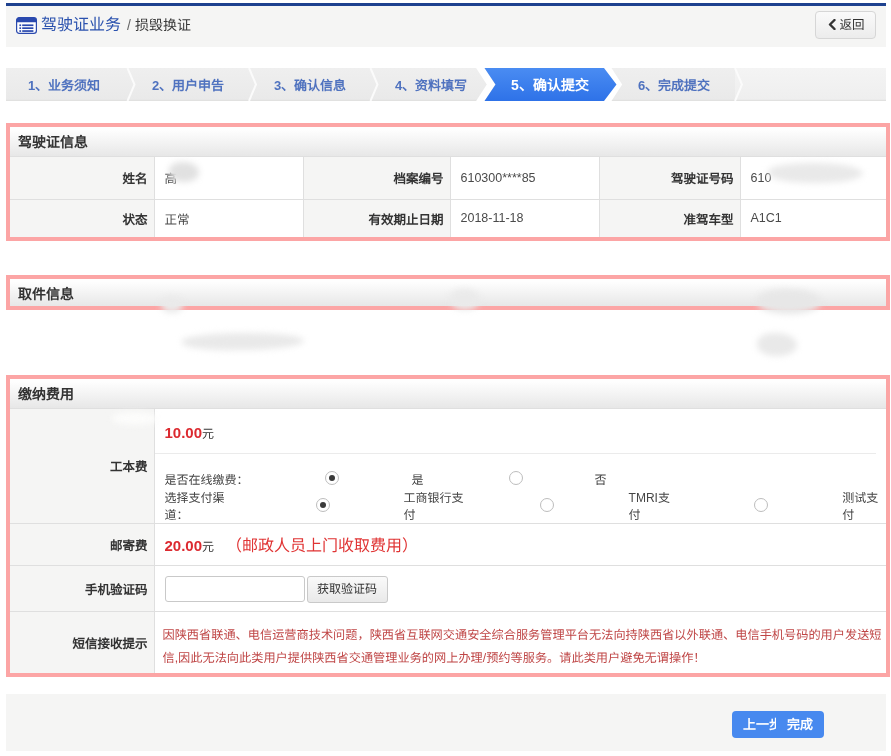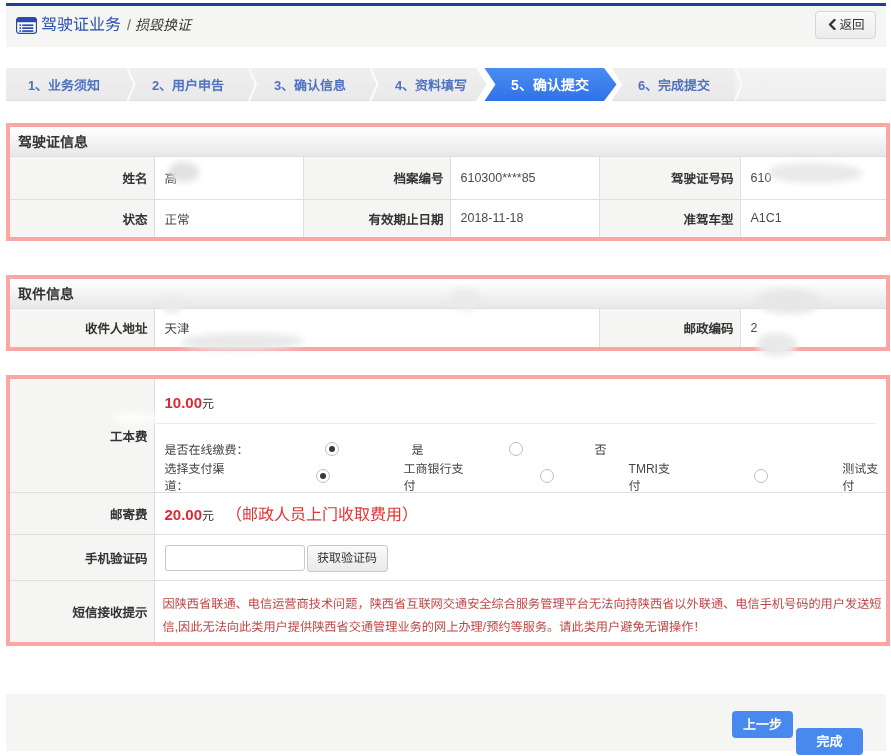--- a/index.html
+++ b/index.html
@@ -9,21 +9,21 @@
 .abs { position:absolute; }
 
 
 #topbar { left:6px; top:3px; width:880px; height:3px; background:#1e418f; }
 
 
 #hband { left:6px; top:6px; width:880px; height:41px; background:#f5f5f4; }
 #hicon { left:16px; top:17px; }
 #htitle { left:41px; top:0; height:41px; line-height:50px; font-size:16px; color:#2b52ae; }
 #htitle .sep { color:#666; font-size:14px; padding:0 4px 0 6px; }
-#htitle .sub { color:#3a3a3a; font-size:14px;font-style:italic; }
+#htitle .sub { color:#3a3a3a; font-size:14px; }
 #back { left:815px; top:11px; width:61px; height:28px; background:linear-gradient(180deg,#fafafa,#ececec); border:1px solid #d6d6d6; border-radius:4px; text-align:center; line-height:26px; font-size:12.5px; color:#333; }
 #back svg { vertical-align:-1px; margin-right:3px; margin-left:2px; }
 
 
 #steps { left:6px; top:68px; }
 
 
 table.tb { position:absolute; left:6px; border-collapse:collapse; table-layout:fixed; width:880px; background:#fff; border:4px solid #fca5a5; }
 table.tb td { border:1px solid #dfdfdf; overflow:hidden; }
 td.hd { background:linear-gradient(180deg,#fefefe 10%,#e7e7e7); font-weight:bold; font-size:14px; color:#333; padding-left:8px; border-color:#d6d6d6; }
@@ -45,21 +45,21 @@
 .smsg { color:#bf4545; font-size:12.2px; line-height:23px; padding-left:8px; padding-top:9px; }
 
 
 #code { position:absolute; left:10px; top:0; width:140px; height:26px; border:1px solid #c9c9c9; border-radius:3px; background:#fff; }
 #getcode { position:absolute; left:152px; top:0; width:81px; height:27px; background:linear-gradient(180deg,#fafafa,#e9e9e9); border:1px solid #c9c9c9; border-radius:3px; text-align:center; line-height:25px; font-size:12px; color:#333; }
 
 
 #footer { left:6px; top:694px; width:880px; height:57px; background:#f5f5f4; }
 .btn { position:absolute; top:711px; height:27px; background:#4789ef; border-radius:4px; color:#fff; font-size:13px; font-weight:bold; text-align:center; line-height:27px; }
 #btn-prev { left:732px; width:61px; }
-#btn-done { left:796px; width:67px;margin-top:17px; }
+#btn-done { left:776px; width:48px; }
 
 
 .blur { position:absolute; background:#e6e6e6; filter:blur(3px); border-radius:45% 55% 50% 50%; }
 </style>
 </head>
 <body>
 <div id="page">
   <div class="abs" id="topbar"></div>
   <div class="abs" id="hband"></div>
   <svg class="abs" id="hicon" width="21" height="17" viewBox="0 0 21 17">
@@ -156,35 +156,32 @@
         <col style="width:149px">
         <col style="width:147px">
         <col style="width:149px">
         <col style="width:141px">
         <col style="width:148px">
       </colgroup>
     <tbody>
         <tr style="height:31px">
           <td class="hd" colspan="6">取件信息</td>
         </tr>
-    <tr style="height:41px">
-      <td class="lb">收件人地址</td>
-          <td class="vl" colspan="3">天津</td>
-      <td class="lb">邮政编码</td>
-          <td class="vl">2</td>
-    </tr>
   </tbody>
     </table>
 
   <table class="tb" id="t3">
     <colgroup>
         <col style="width:146px">
         <col style="width:734px">
       </colgroup>
     <tbody>
+        <tr style="height:31px">
+          <td class="hd" colspan="2">缴纳费用</td>
+        </tr>
     <tr style="height:115px">
       <td class="lb">工本费</td>
       <td class="vl" id="gbrow" style="padding:0; vertical-align:top;">
         <div id="gb1"><span class="fee">10.00</span><span class="yuan">元</span></div>
         <div class="radline" style="margin-top:11px;">是否在线缴费：<span style="width:12px"></span><span class="radio sel"></span><span style="width:9px"></span>是<span style="width:21px"></span><span class="radio"></span><span style="width:8px"></span>否</div>
         <div class="radline">选择支付渠道：<span style="width:12px"></span><span class="radio sel"></span><span style="width:10px"></span>工商银行支付<span style="width:7px"></span><span class="radio"></span><span style="width:12px"></span>TMRI支付<span style="width:14px"></span><span class="radio"></span><span style="width:11px"></span>测试支付</div>
       </td>
     </tr>
     <tr style="height:42px">
       <td class="lb">邮寄费</td>

